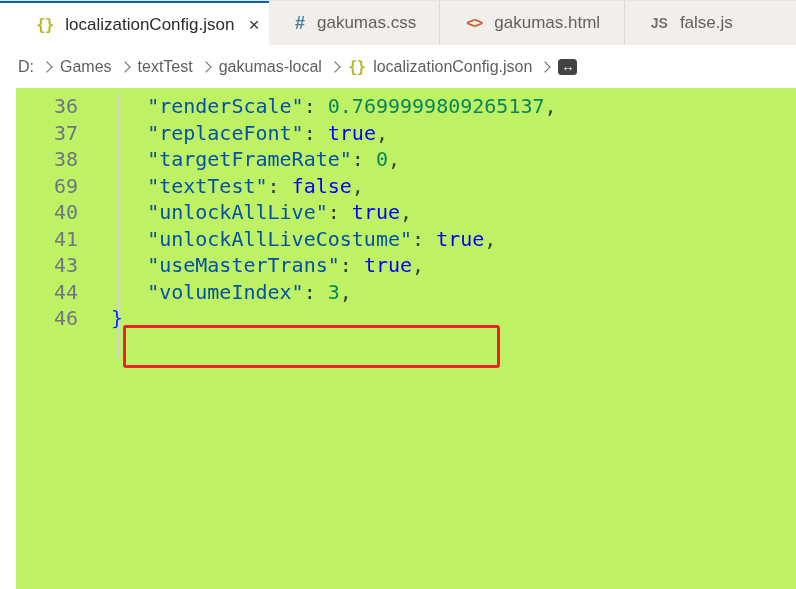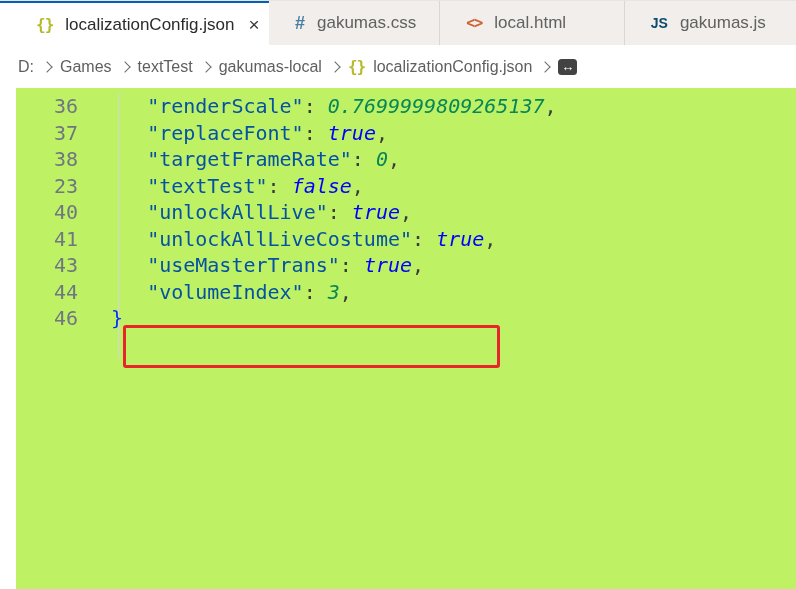--- a/index.html
+++ b/index.html
@@ -20,21 +20,21 @@
   }
   .tab.active{
     width:283px;background:#ffffff;border-top:2.5px solid #005fb8;
     color:#2b2b2b;padding-left:36px;
   }
   .tab.inactive{border-right:1px solid #d9d6d3;border-bottom:1px solid #e3e0dd;padding-left:26px;}
   .tab .ticon{margin-right:12px;flex:0 0 auto;}
   .ico-json{color:#b6ba2d;font-weight:600;font-size:16px;font-family:"DejaVu Sans Mono",monospace;letter-spacing:-1px;}
   .ico-hash{color:#477fa3;font-weight:700;font-size:18px;}
   .ico-html{color:#cd6232;font-weight:700;font-size:15px;font-family:"DejaVu Sans Mono",monospace;letter-spacing:-1px;}
-  .ico-js{color:#0c4a6e;font-weight:700;font-size:14px;}
+  .ico-js{color:#737373;font-weight:700;font-size:14px;}
   .tab-close{margin-left:14px;color:#3c3c3c;font-size:19px;line-height:1;cursor:pointer;}
   
   .breadcrumbs{
     position:absolute;left:0;top:45px;width:796px;height:43px;background:#ffffff;
     display:flex;align-items:center;padding-left:18px;box-sizing:border-box;
     font-size:16px;color:#5f5f5f;white-space:nowrap;overflow:hidden;
   }
   .crumb{cursor:pointer;}
   .crumb-sep{
     width:7px;height:7px;border-top:1.7px solid #6a6a6a;border-right:1.7px solid #6a6a6a;
@@ -57,22 +57,22 @@
     font-family:"DejaVu Sans Mono",monospace;font-size:20px;
   }
   .ln.active{color:#0b216f;}
   .gut{width:33px;flex:0 0 auto;display:flex;align-items:center;justify-content:center;height:100%;}
   .code{
     font-family:"DejaVu Sans Mono",monospace;font-size:20px;white-space:pre;
     color:#3b3b3b;line-height:26.5px;
   }
   .tok-k{color:#0451a5;}
   .tok-p{color:#3b3b3b;}
-  .tok-n{color:#098658;font-style:italic;}
-  .tok-b{color:#0000ff;font-style:italic;}
+  .tok-n{color:#098658;}
+  .tok-b{color:#0000ff;}
   .tok-x{color:#0431fa;}
   .tok-d{color:#6a8db0;}
   .selection{background:#add6ff;border-radius:4px;padding:1px 3px 2px 2px;}
   .sparkle-svg{width:24px;height:24px;display:block;}
   
   .red-box{
     position:absolute;left:123px;top:325px;width:377px;height:43px;
     border:3.5px solid #e8252a;border-radius:3px;box-sizing:border-box;z-index:6;
     pointer-events:none;
   }
@@ -85,25 +85,25 @@
     <span class="ticon ico-json">{}</span>
     <span>localizationConfig.json</span>
     <span class="tab-close">×</span>
   </div>
   <div class="tab inactive" style="width:180px;">
     <span class="ticon ico-hash">#</span>
     <span>gakumas.css</span>
   </div>
   <div class="tab inactive" style="width:194px;">
     <span class="ticon ico-html">&lt;&gt;</span>
-    <span>local.html</span>
+    <span>gakumas.html</span>
   </div>
   <div class="tab inactive" style="width:180px;border-right:none;">
     <span class="ticon ico-js">JS</span>
-    <span>gakumas.js</span>
+    <span>false.js</span>
   </div>
 </div>
 
 <div class="breadcrumbs">
   <span class="crumb">D:</span>
   <span class="crumb-sep"></span>
   <span class="crumb">Games</span>
   <span class="crumb-sep"></span>
   <span class="crumb">textTest</span>
   <span class="crumb-sep"></span>
@@ -131,21 +131,21 @@
         <div class="ln">37</div>
         <div class="gut"></div>
         <div class="code">   <span class="tok-k">"replaceFont"</span><span class="tok-p">: </span><span class="tok-b">true</span><span class="tok-p">,</span></div>
       </div>
       <div class="cl">
         <div class="ln">38</div>
         <div class="gut"></div>
         <div class="code">   <span class="tok-k">"targetFrameRate"</span><span class="tok-p">: </span><span class="tok-n">0</span><span class="tok-p">,</span></div>
       </div>
       <div class="cl">
-        <div class="ln">23</div>
+        <div class="ln">69</div>
         <div class="gut"></div>
         <div class="code">   <span class="tok-k">"textTest"</span><span class="tok-p">: </span><span class="tok-b">false</span><span class="tok-p">,</span></div>
       </div>
       <div class="cl">
         <div class="ln">40</div>
         <div class="gut"></div>
         <div class="code">   <span class="tok-k">"unlockAllLive"</span><span class="tok-p">: </span><span class="tok-b">true</span><span class="tok-p">,</span></div>
       </div>
       <div class="cl">
         <div class="ln">41</div>

